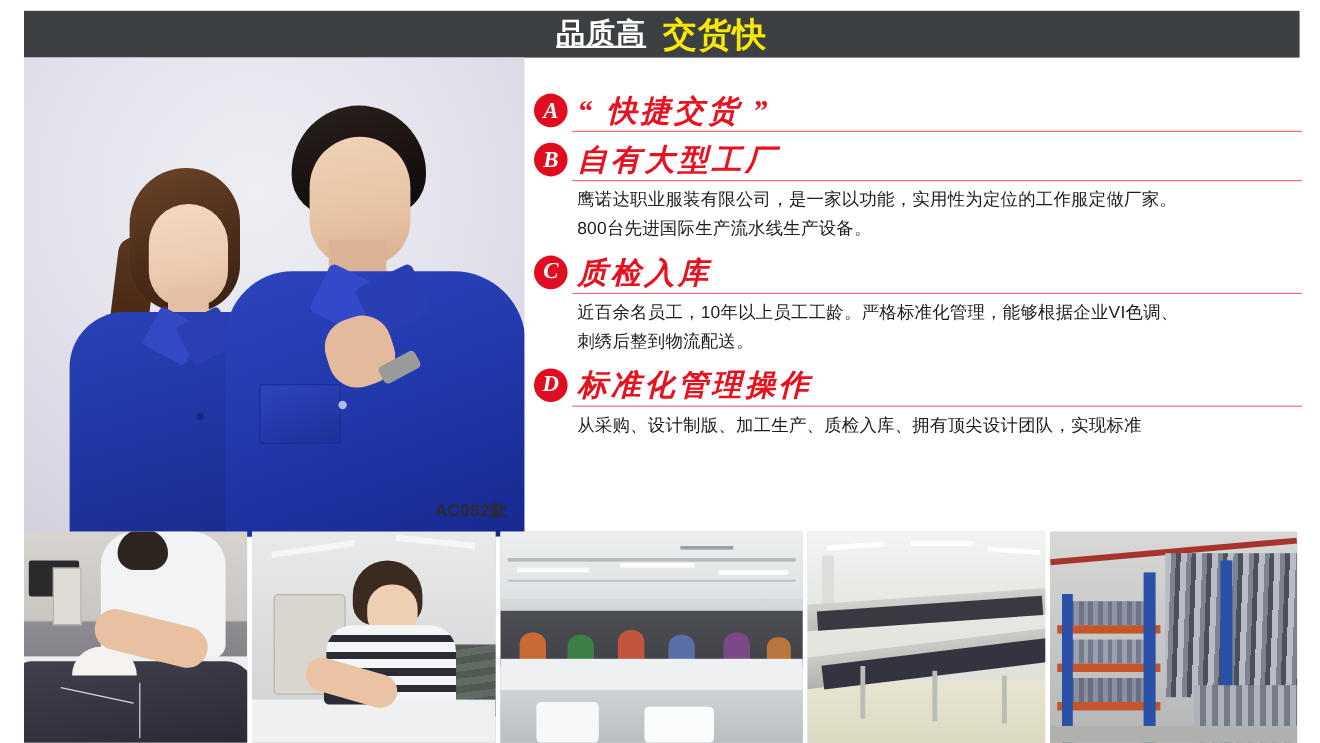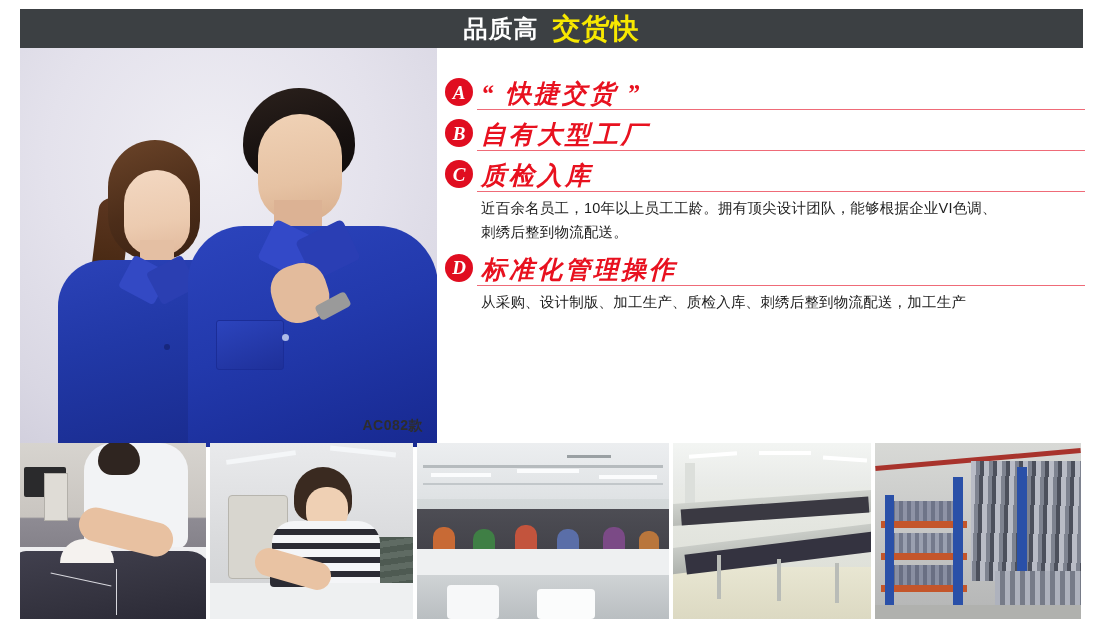--- a/index.html
+++ b/index.html
@@ -34,20 +34,21 @@
     align-items: center;
     justify-content: center;
     gap: 14px;
   }
   .header-title-main {
     color: #ffffff;
     font-size: 24px;
     font-weight: bold;
     letter-spacing: 1px;
     line-height: 1;
+    text-decoration: underline;
   }
   .header-title-accent {
     color: #f7e800;
     font-size: 28px;
     font-weight: bold;
     letter-spacing: 1px;
     line-height: 1;
   }
 
   
@@ -423,42 +424,46 @@
         <div class="feature-rule"></div>
       </div>
     </div>
 
     <div class="feature">
       <div class="feature-head">
         <div class="badge">B</div>
         <div class="feature-title">自有大型工厂</div>
         <div class="feature-rule"></div>
       </div>
+      <div class="feature-body">
+        <span class="line">鹰诺达职业服装有限公司，是一家以功能，实用性为定位的工作服定做厂家。</span>
+        <span class="line">800台先进国际生产流水线生产设备。</span>
+      </div>
     </div>
 
     <div class="feature">
       <div class="feature-head">
         <div class="badge">C</div>
         <div class="feature-title">质检入库</div>
         <div class="feature-rule"></div>
       </div>
       <div class="feature-body">
-        <span class="line">近百余名员工，10年以上员工工龄。拥有顶尖设计团队，能够根据企业VI色调、</span>
+        <span class="line">近百余名员工，10年以上员工工龄。严格标准化管理，能够根据企业VI色调、</span>
         <span class="line">刺绣后整到物流配送。</span>
       </div>
     </div>
 
     <div class="feature">
       <div class="feature-head">
         <div class="badge">D</div>
         <div class="feature-title">标准化管理操作</div>
         <div class="feature-rule"></div>
       </div>
       <div class="feature-body">
-        <span class="line">从采购、设计制版、加工生产、质检入库、刺绣后整到物流配送，加工生产</span>
+        <span class="line">从采购、设计制版、加工生产、质检入库、拥有顶尖设计团队，实现标准</span>
       </div>
     </div>
 
   </div>
 
   <div class="photo-strip">
 
     <div class="strip-photo p1">
       <div class="p1-bg"></div>
       <div class="p1-monitor"></div>

